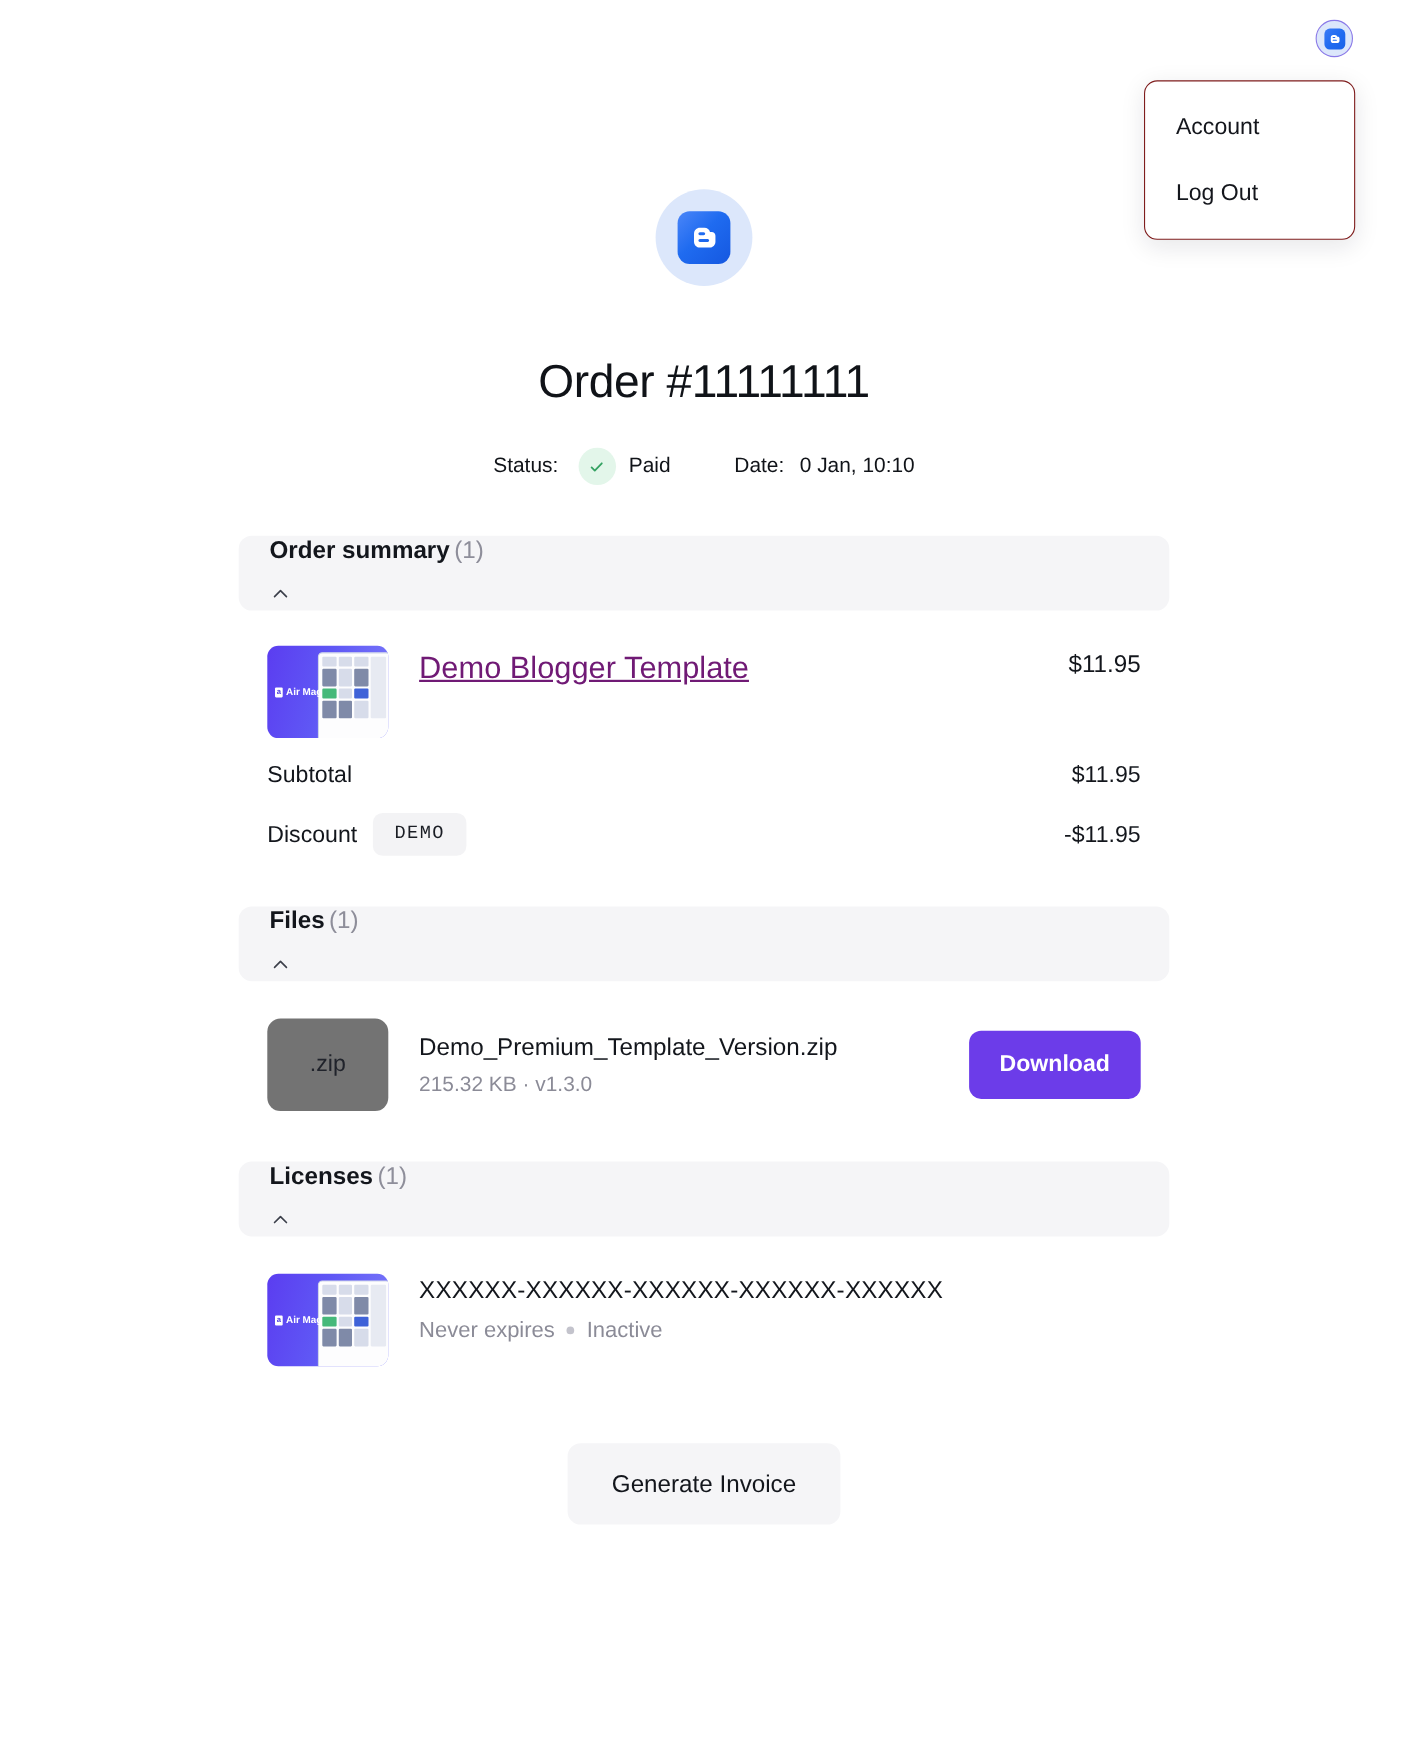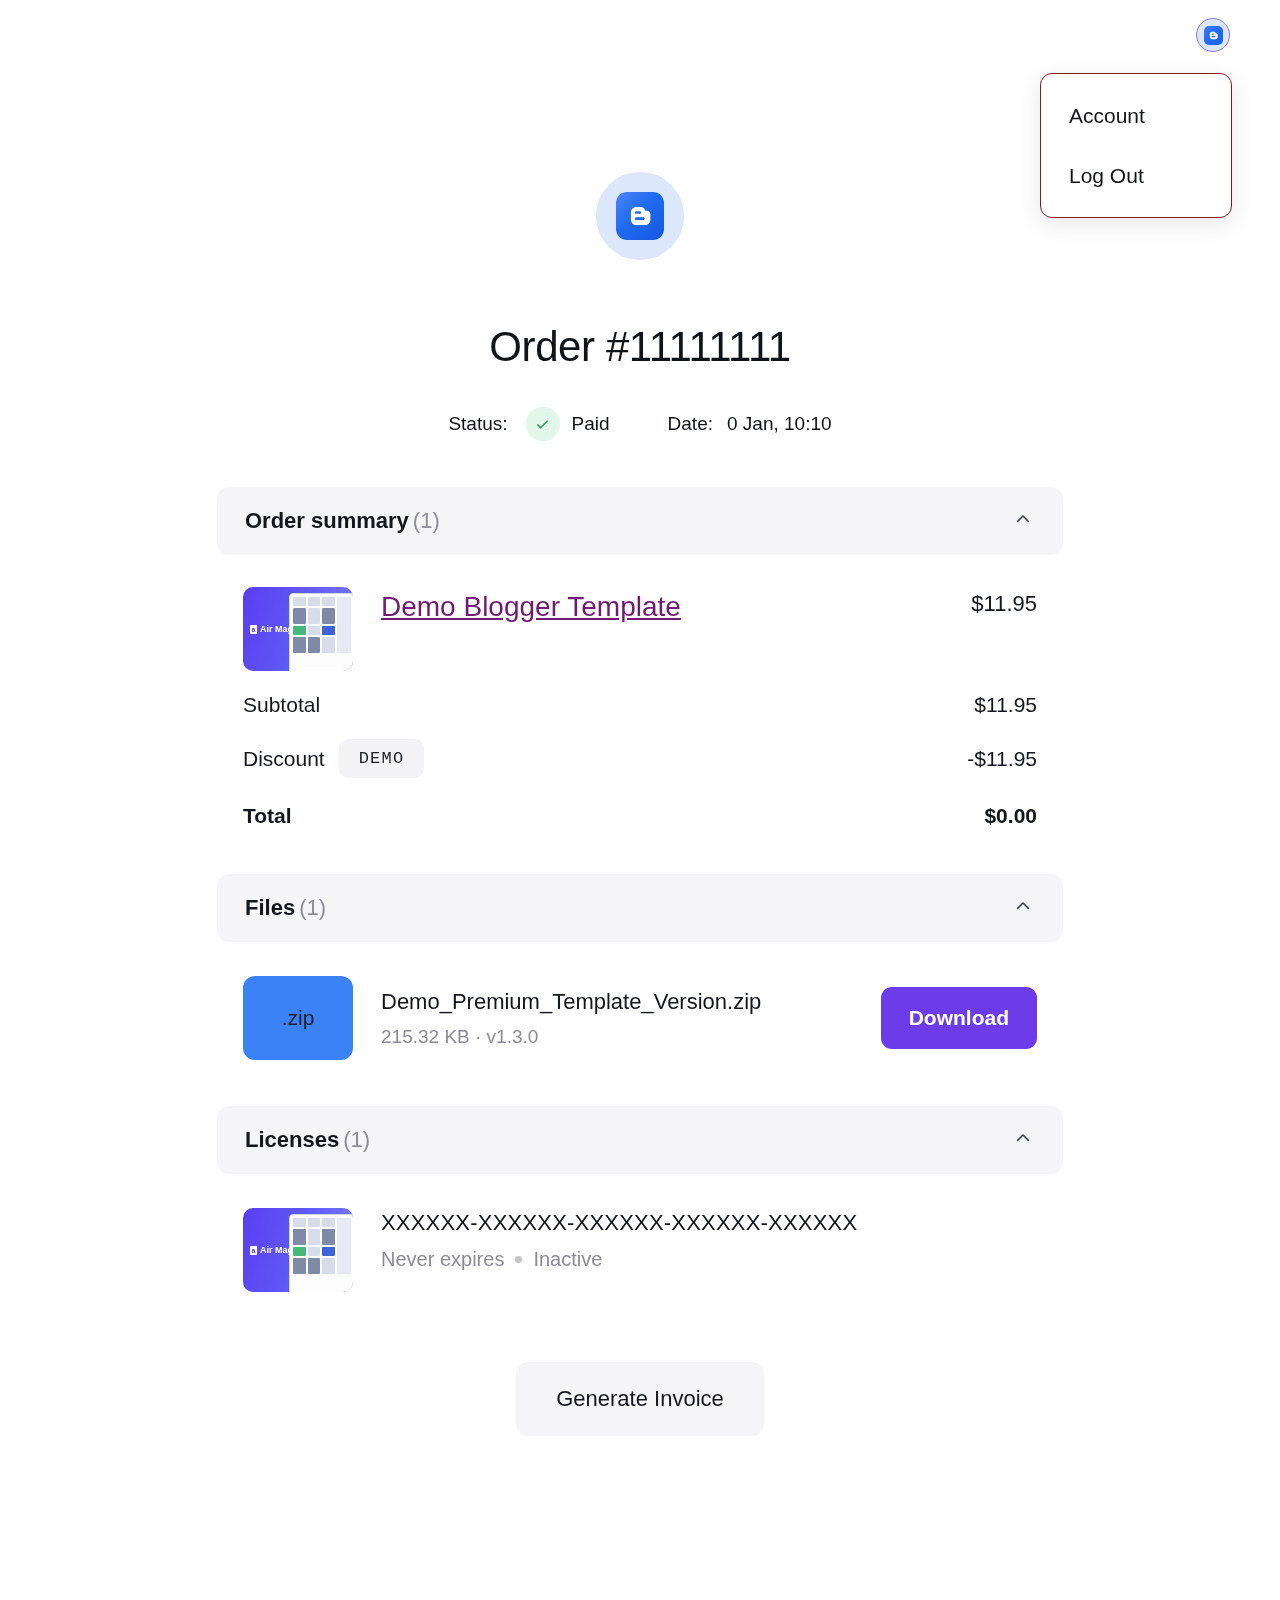--- a/index.html
+++ b/index.html
@@ -132,24 +132,24 @@
   .meta-gap { width: 58px; }
   .meta-value { margin-left: 14px; }
 
   
   .section-head {
     margin-top: 46px;
     height: 68px;
     background: #f5f5f7;
     border-radius: 12px;
     display: flex;
-    align-items: center;
     justify-content: space-between;
     padding: 0 30px 0 28px;
     cursor: pointer;
+    flex-direction: column;
   }
   .section-head .title {
     font-size: 22px;
     font-weight: 700;
     color: #13161c;
   }
   .section-head .title .count {
     font-weight: 400;
     color: #8e8e9a;
     margin-left: 4px;
@@ -262,21 +262,21 @@
 
   
   .file-row {
     display: flex;
     align-items: center;
     padding: 34px 26px 0 26px;
   }
   .file-ext {
     width: 110px; height: 84px;
     border-radius: 12px;
-    background: #3b82f6;
+    background: #737373;
     display: flex;
     align-items: center;
     justify-content: center;
     font-size: 21px;
     color: #20232b;
     flex: 0 0 auto;
   }
   .file-info { flex: 1 1 auto; padding-left: 28px; }
   .file-name {
     font-size: 22px;
@@ -440,26 +440,20 @@
               <span>Subtotal</span>
             </span>
           <span class="amount">$11.95</span>
         </div>
         <div class="total-row">
           <span class="left">
             <span>Discount</span>
             <span class="code-chip">DEMO</span>
           </span>
           <span class="amount">-$11.95</span>
-        </div>
-        <div class="total-row grand">
-          <span class="left">
-              <span>Total</span>
-            </span>
-          <span class="amount">$0.00</span>
         </div>
       </div>
     </div>
 
     <div class="section-head">
       <span class="title">
         <span>Files</span><span class="count">(1)</span>
       </span>
       <span class="chev">
         <svg width="20" height="20" viewBox="0 0 20 20" aria-hidden="true">

